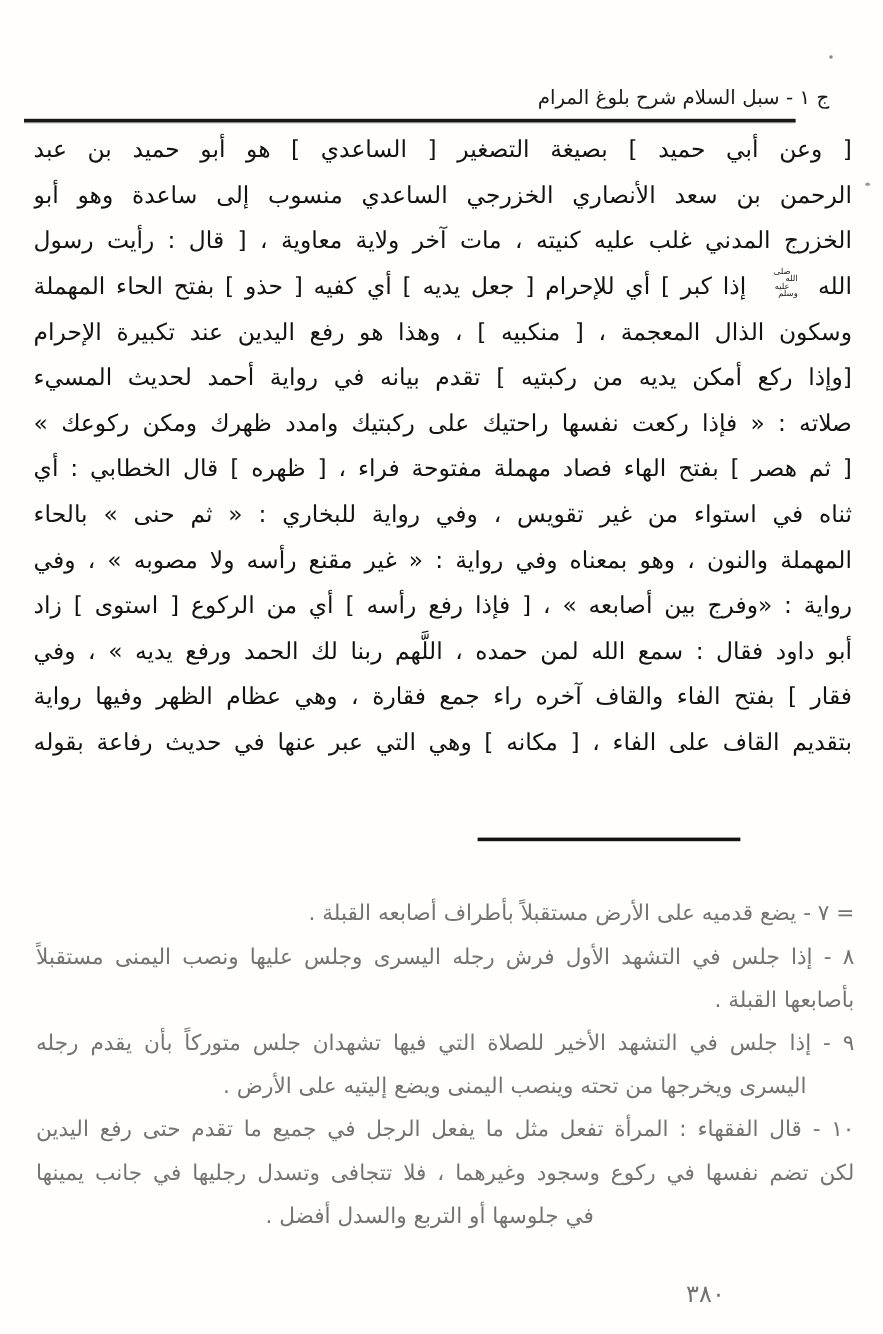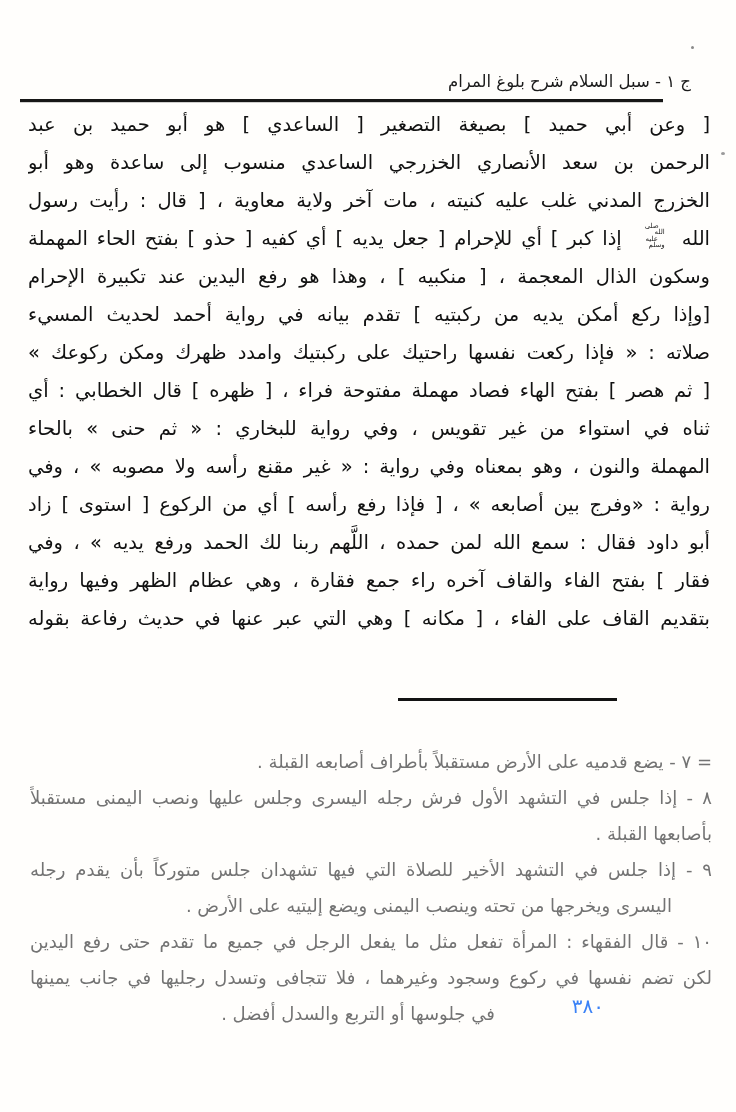--- a/index.html
+++ b/index.html
@@ -60,23 +60,23 @@
     color: #737373;
     margin-top: 36px;
   }
   .fline { height: 36px; line-height: 36px; overflow: hidden; }
   .fn-just  { text-align: justify; text-align-last: justify; }
   .fn-right { text-align: right; }
   .fn-indent { padding-right: 40px; }
   .fn-center { text-align: center; padding-right: 26px; }
   
   .pagenum {
-    position: absolute; top: 994px; right: 132px;
+    position: absolute; top: 1066px; right: 132px;
     direction: rtl; font-size: 20px; letter-spacing: 2px;
-    color: #3b82f6;
+    color: #737373;
   }
   
   .speck { position: absolute; border-radius: 50%; background: #8a8a8a; }
   .speck-1 { top: 46px; left: 691px; width: 3px; height: 3px; }
   .speck-2 { top: 152px; left: 721px; width: 4px; height: 3px; background:#9a9a9a; }
 </style>
 </head>
 <body>
 
 <div class="page">

